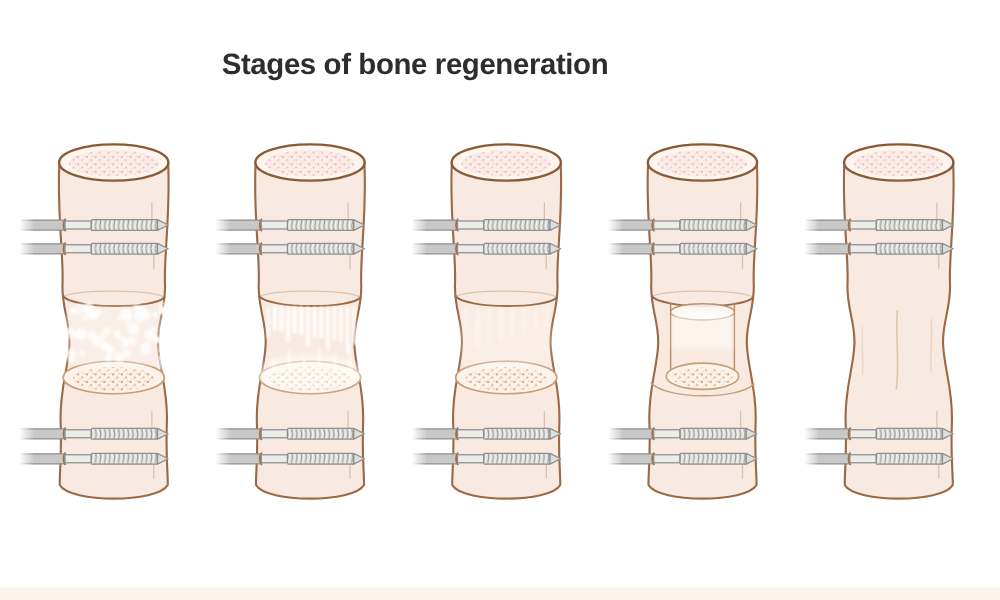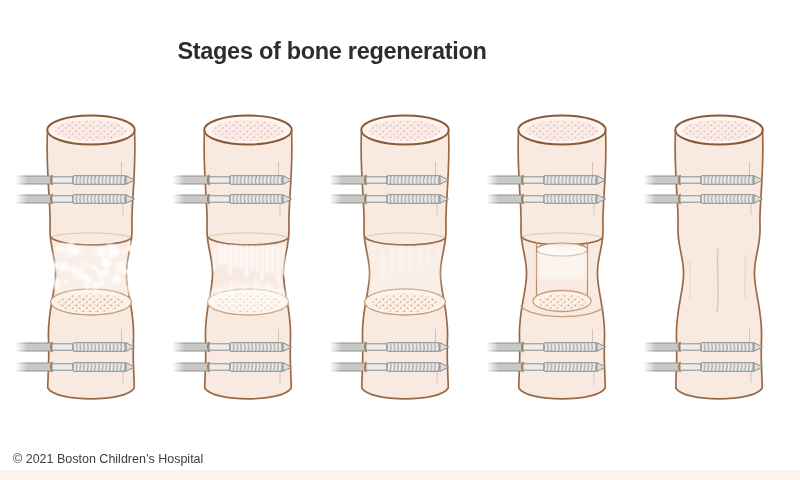--- a/index.html
+++ b/index.html
@@ -558,15 +558,14 @@
  <rect x="61" y="262.7" width="53" height="8.6" rx="1" fill="url(#b4thr)" stroke="#8e8e8c" stroke-width="1"></rect>
  <path d="M114,262.7 L122.5,267 L114,271.3 Z" fill="#dededc" stroke="#8e8e8c" stroke-width="1" stroke-linejoin="round"></path>
 </g>
           <g>
   <ellipse cx="79" cy="30" rx="43.7" ry="14.5" fill="#fdf5ee" stroke="#8a5a38" stroke-width="1.9"></ellipse>
   <ellipse cx="79" cy="30.5" rx="36" ry="10.5" fill="#fbeee8"></ellipse>
   <ellipse cx="79" cy="30.5" rx="36" ry="10.5" fill="url(#b4dp)"></ellipse>
  </g>
         </svg></div>
     </div>
-  <div class="copyright">© 2021 Boston Children’s Hospital</div>
   <div class="bar"></div>
 </div>
 
 </body></html>

